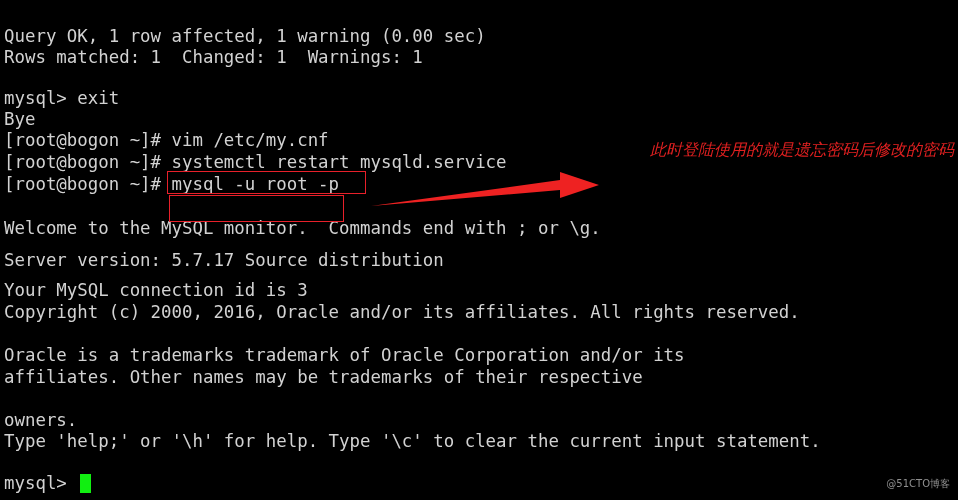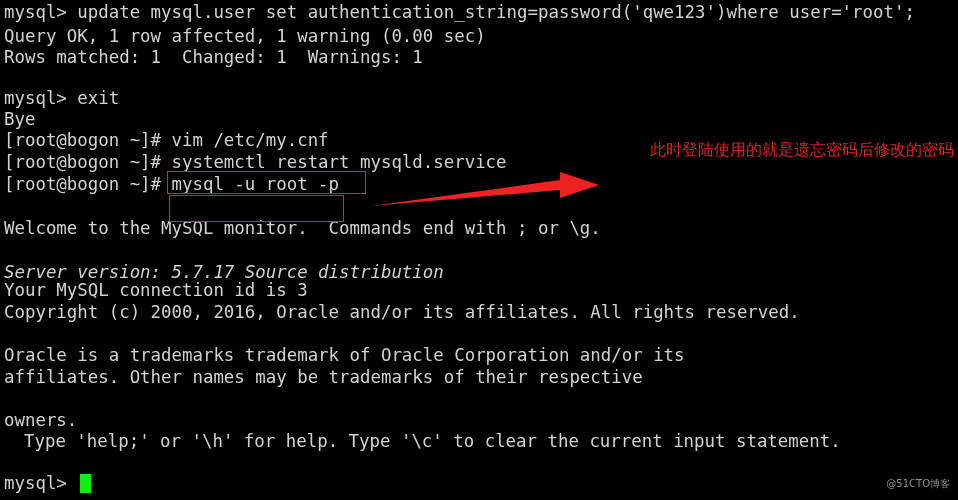--- a/index.html
+++ b/index.html
@@ -73,53 +73,53 @@
     box-sizing: border-box;
     background: transparent;
   }
   #annotation-text {
     position: absolute;
     color: #e02020;
     font-size: 16px;
     line-height: 20px;
     white-space: pre;
     font-family: "DejaVu Sans", "Liberation Sans", sans-serif;
+    font-style: italic;
   }
   #arrow-svg {
     position: absolute;
     left: 0;
     top: 0;
   }
 </style>
 </head>
 <body>
 
 <div id="screen">
 
   <div id="terminal">
-    <div class="tline" style="top:0px;">mysql&gt; update mysql.user set authentication_string=password('qwe123')where user='root';</div>
     <div class="tline" style="top:24px;">Query OK, 1 row affected, 1 warning (0.00 sec)</div>
     <div class="tline" style="top:45px;">Rows matched: 1  Changed: 1  Warnings: 1</div>
     <div class="tline blank" style="top:66px;"></div>
     <div class="tline" style="top:86px;">mysql&gt; exit</div>
     <div class="tline" style="top:107px;">Bye</div>
     <div class="tline" style="top:128px;">[root@bogon ~]# vim /etc/my.cnf</div>
     <div class="tline" style="top:150px;">[root@bogon ~]# systemctl restart mysqld.service</div>
     <div class="tline" style="top:172px;">[root@bogon ~]# mysql -u root -p</div>
     <div class="tline" style="top:216px;">Welcome to the MySQL monitor.  Commands end with ; or \g.</div>
     <div class="tline" style="top:237px;margin-top:41px;">Your MySQL connection id is 3</div>
-    <div class="tline" style="top:260px;font-style:italic;">Server version: 5.7.17 Source distribution</div>
+    <div class="tline" style="top:248px;">Server version: 5.7.17 Source distribution</div>
     <div class="tline blank" style="top:279px;"></div>
     <div class="tline" style="top:300px;">Copyright (c) 2000, 2016, Oracle and/or its affiliates. All rights reserved.</div>
     <div class="tline blank" style="top:322px;"></div>
     <div class="tline" style="top:343px;">Oracle is a trademarks trademark of Oracle Corporation and/or its</div>
     <div class="tline" style="top:365px;">affiliates. Other names may be trademarks of their respective</div>
     <div class="tline" style="top:376px;margin-top:32px;">owners.</div>
     <div class="tline blank" style="top:409px;"></div>
-    <div class="tline" style="top:429px;margin-left:20px;">Type 'help;' or '\h' for help. Type '\c' to clear the current input statement.</div>
+    <div class="tline" style="top:429px;">Type 'help;' or '\h' for help. Type '\c' to clear the current input statement.</div>
     <div class="tline blank" style="top:452px;"></div>
     <div class="tline" style="top:471px;">mysql&gt;</div>
 
     <div id="cursor-block" style="left:80px; top:474px;"></div>
   </div>
 
   <div id="annotations">
 
     <div class="redbox" style="left:167px; top:171px; width:199px; height:23px;"></div>
 

